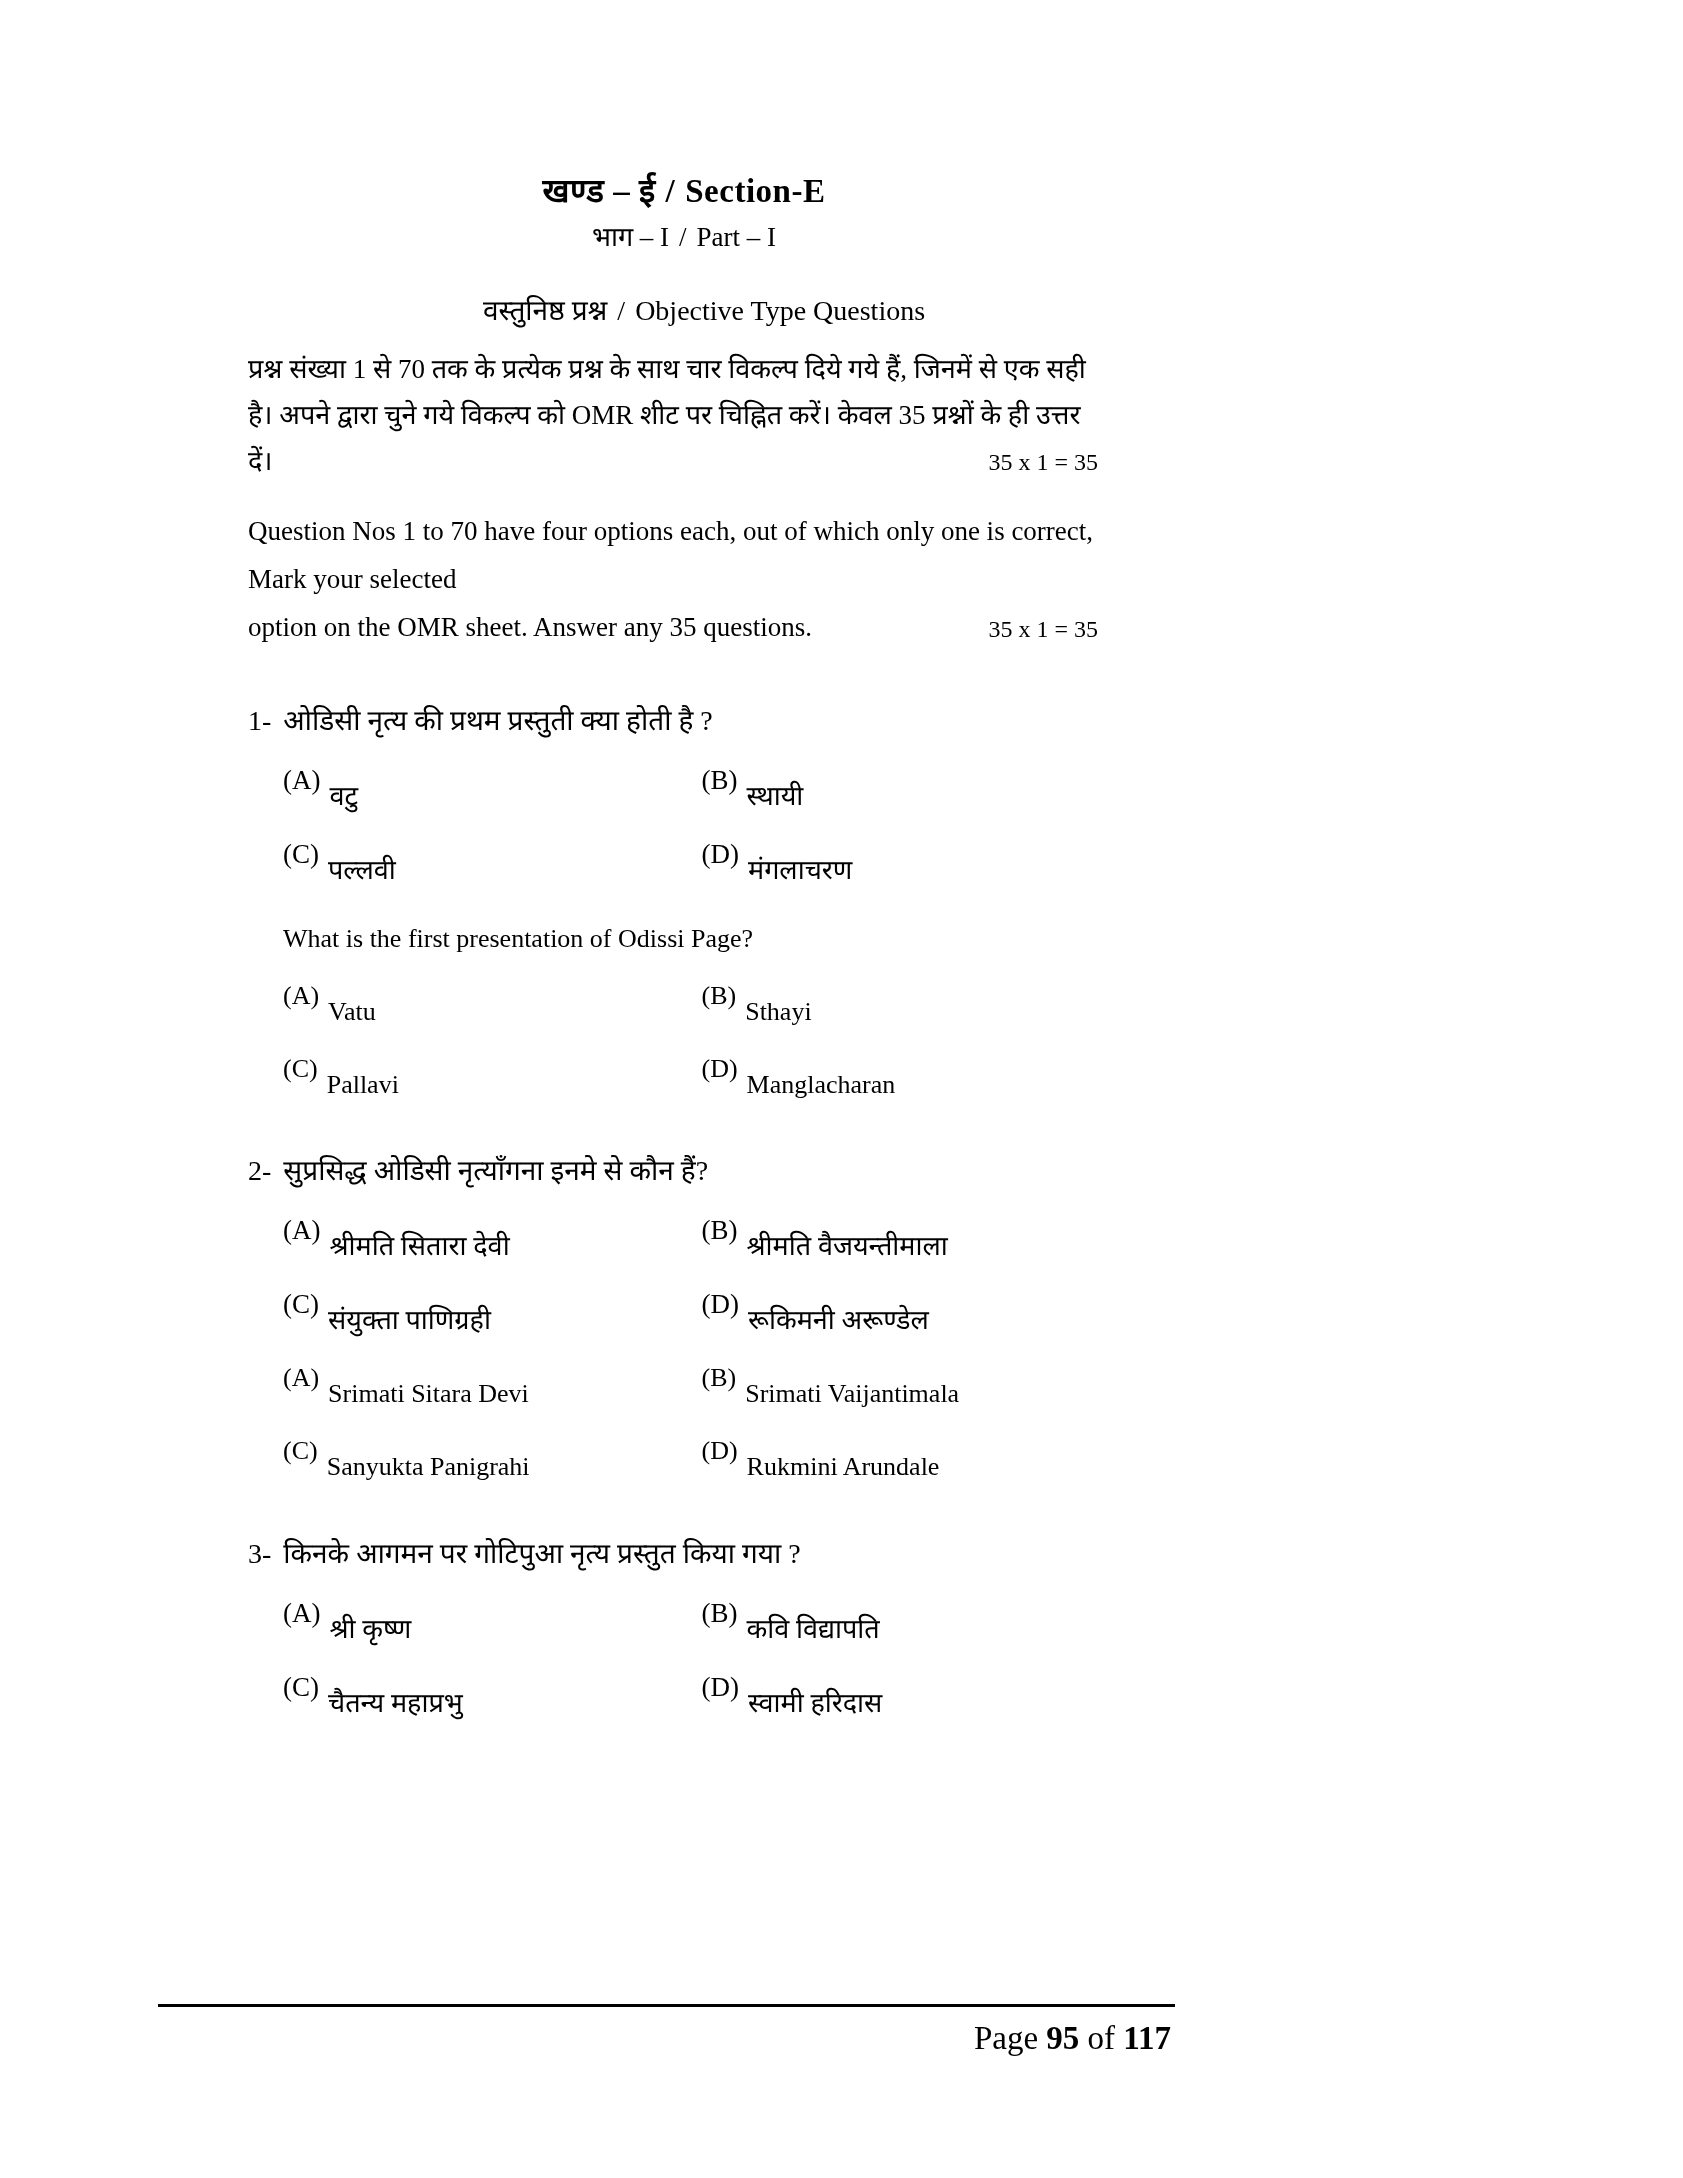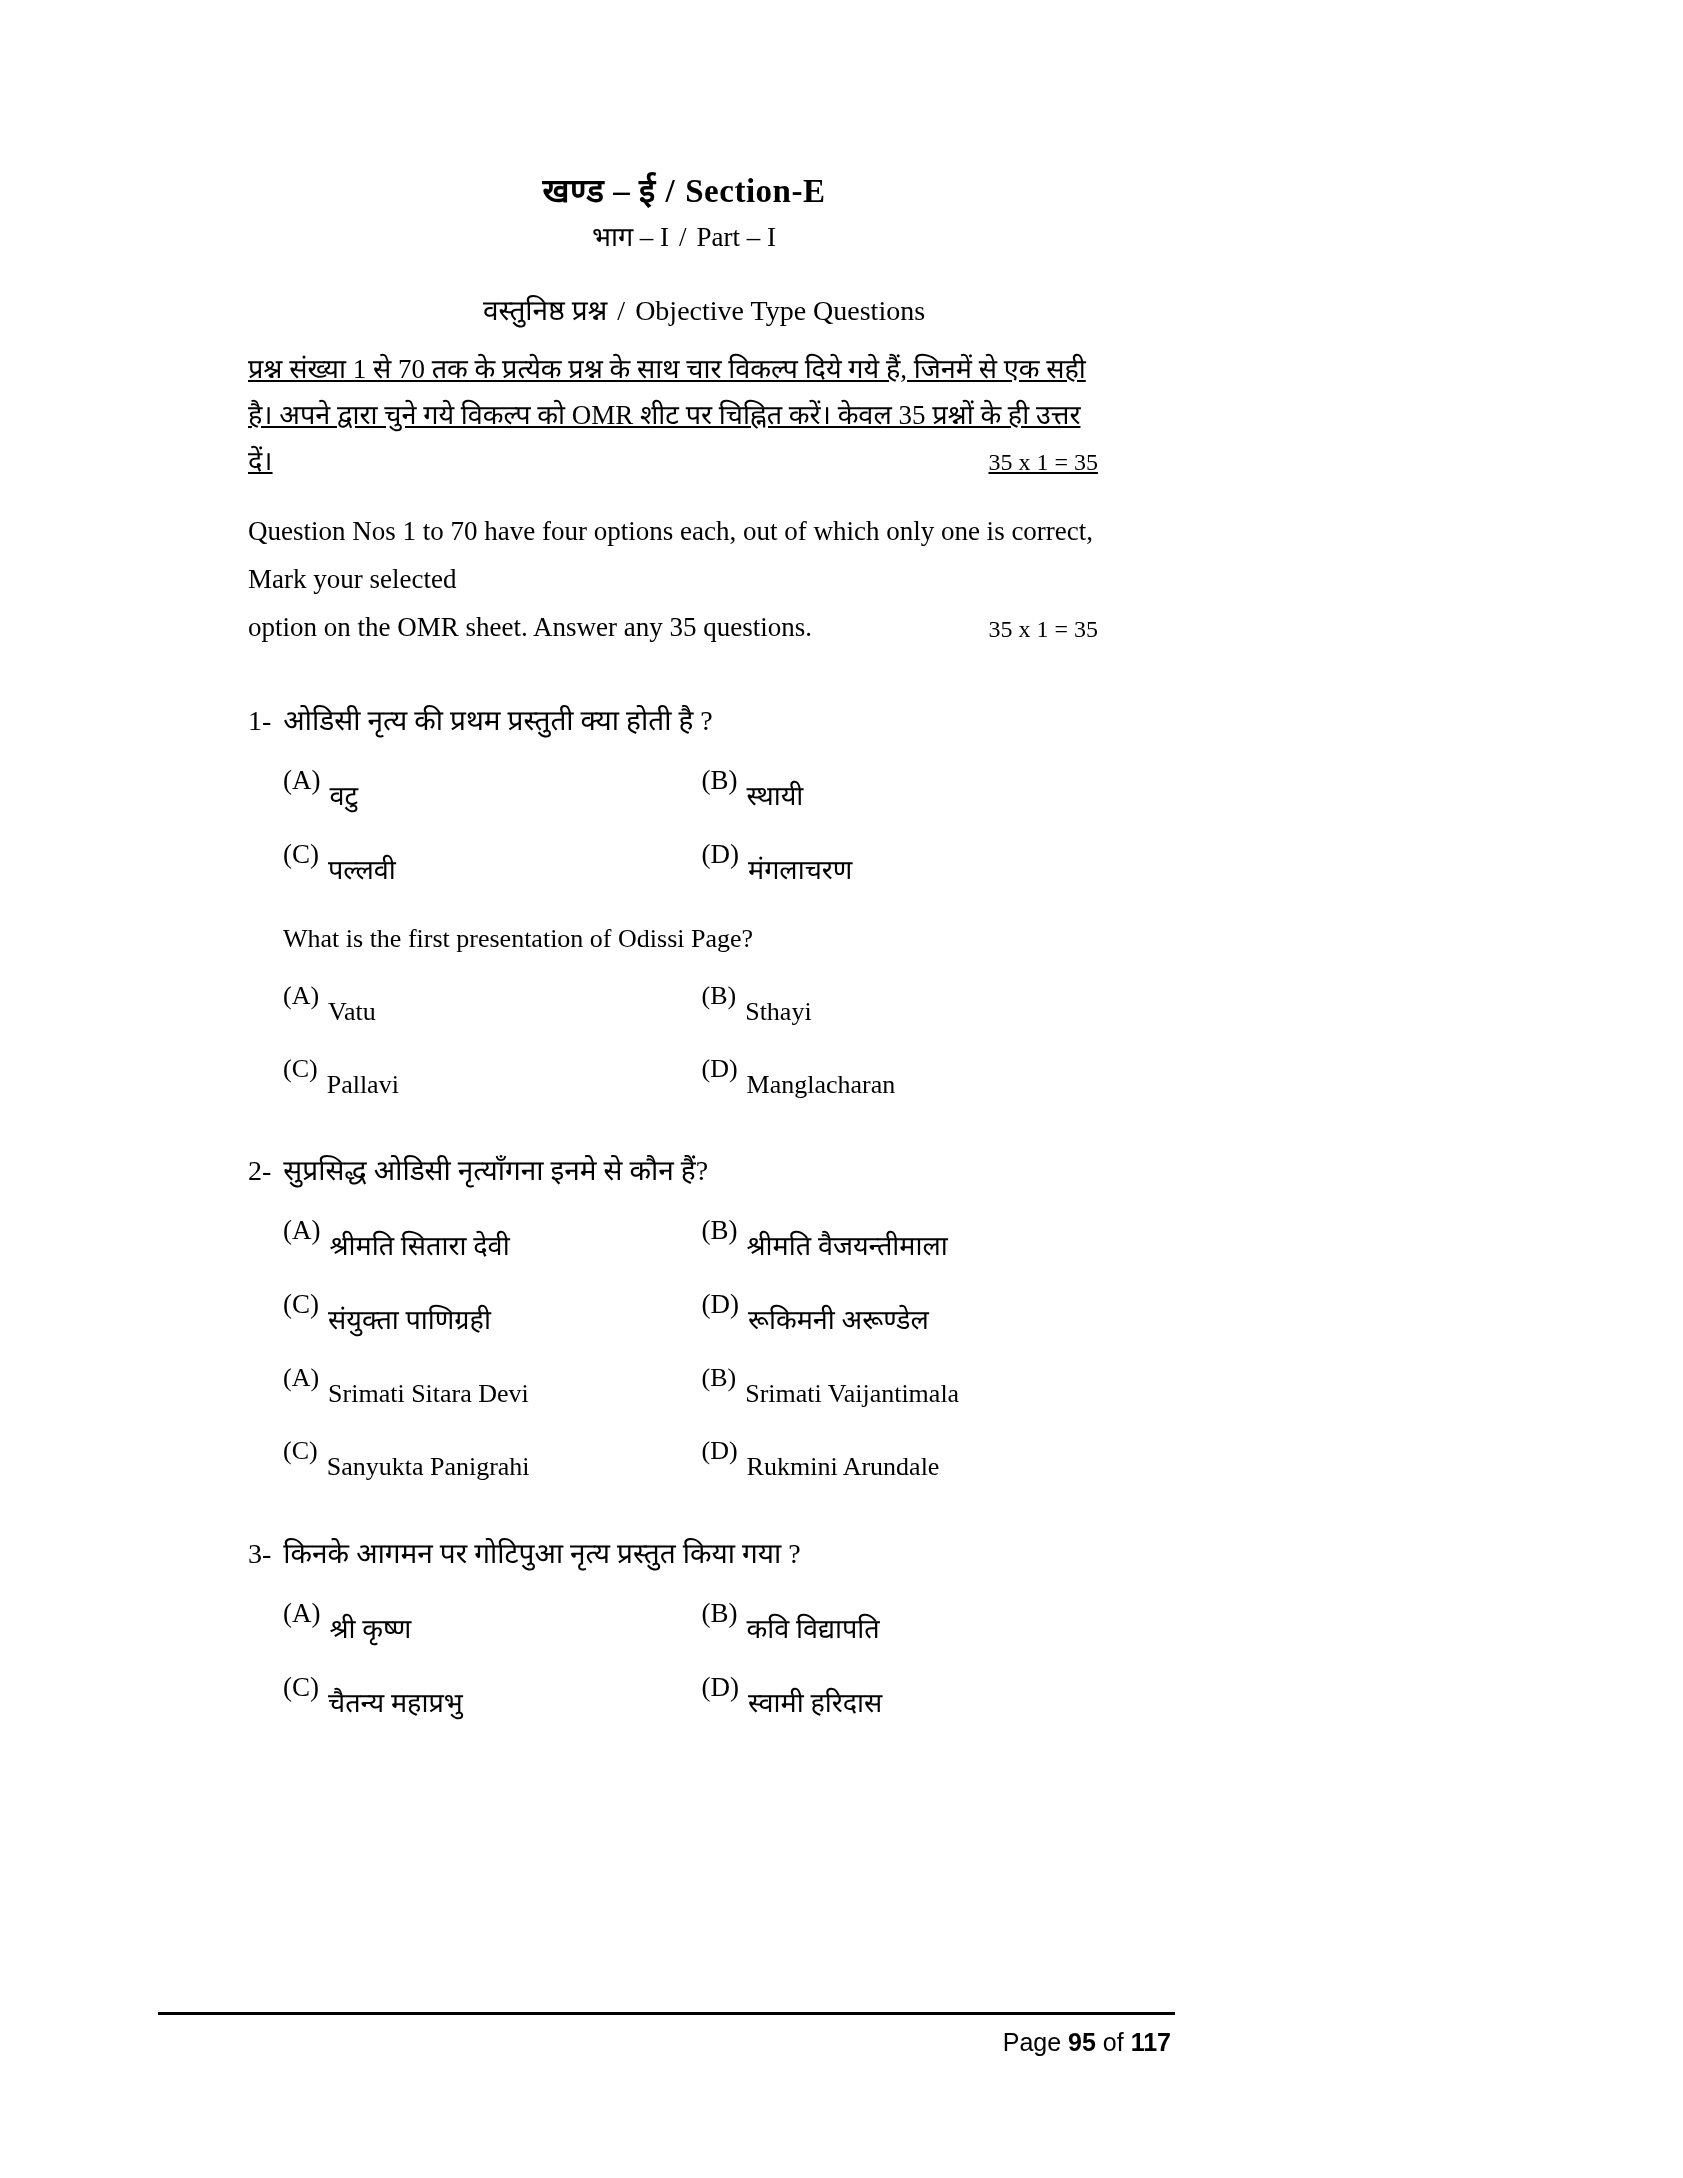--- a/index.html
+++ b/index.html
@@ -55,21 +55,20 @@
     padding-left: 40px;
   }
   .sep { padding: 0 10px; }
 
   
   .instr-hi {
     font-size: 27px;
     line-height: 1.72;
     text-align: justify;
     margin: 0;
-    text-decoration: underline;
   }
   .instr-hi .lastline {
     display: flex;
     justify-content: space-between;
     align-items: baseline;
   }
   .marks {
     font-size: 24px;
     font-family: "Liberation Serif", "DejaVu Serif", serif;
     white-space: nowrap;
@@ -127,22 +126,22 @@
     left: 158px;
     right: 158px;
     bottom: 121px;
   }
   .footer-rule {
     border-top: 3px solid #000;
     width: 100%;
   }
   .footer-text {
     text-align: right;
-    font-family: Liberation Sans, sans-serif;
-    font-size: 25px;
+    font-family: Liberation Serif, serif;
+    font-size: 33px;
     margin-top: 13px;
     padding-right: 4px;
   }
   .footer-text b { font-weight: bold; }
 </style>
 </head>
 <body>
 
 <div class="page">
   <div class="content">

